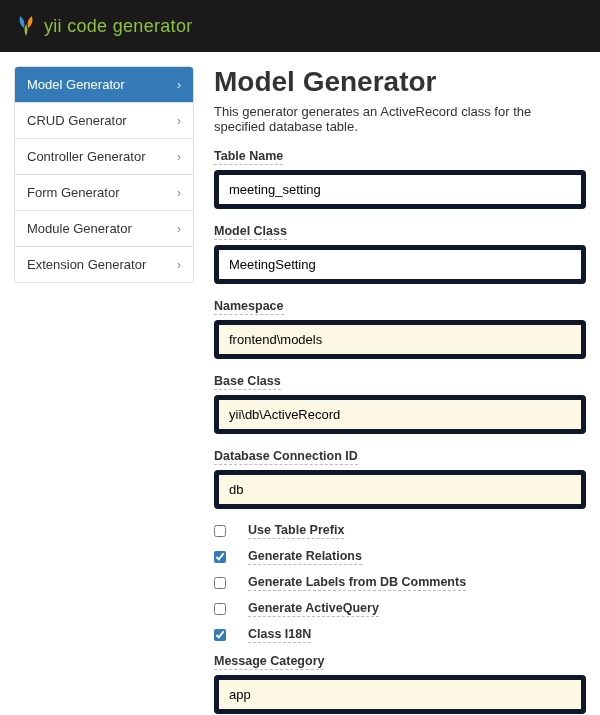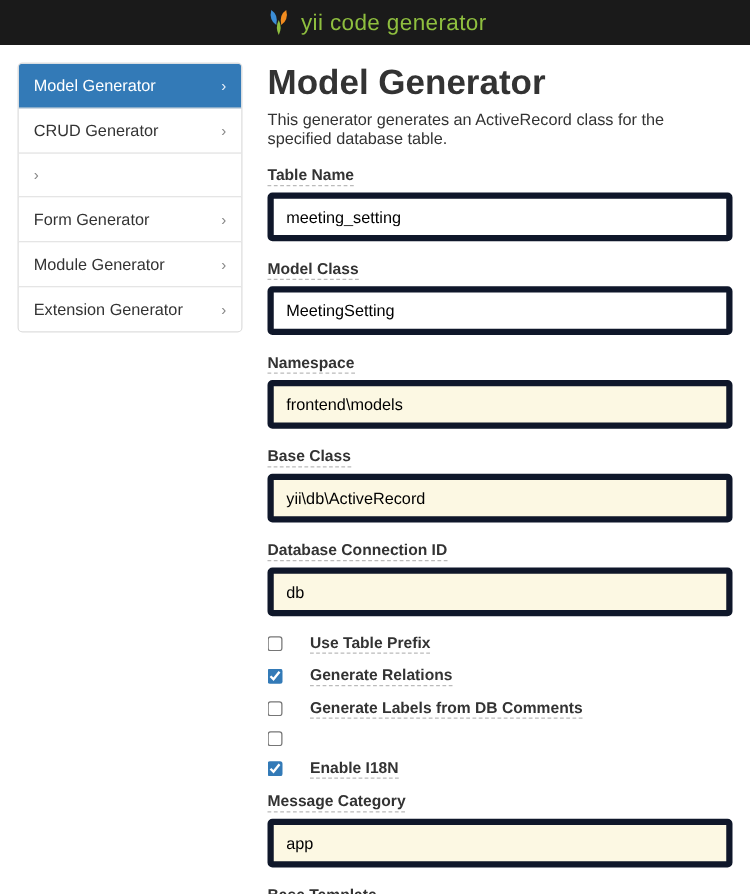--- a/index.html
+++ b/index.html
@@ -1,17 +1,17 @@
 <!DOCTYPE html>
 <html><head>
   <meta charset="utf-8">
   <style>
     * { box-sizing: border-box; margin: 0; padding: 0; }
     body { font-family: -apple-system, BlinkMacSystemFont, "Segoe UI", Helvetica, Arial, sans-serif; font-size: 13px; color: #333; background: #fff; }
-    .topbar { background: #1a1a1a; height: 36px; display: flex; align-items: center; padding: 0 14px; justify-content: center; }
+    .topbar { background: #1a1a1a; height: 52px; display: flex; align-items: center; padding: 0 14px; }
     .logo { display: flex; align-items: center; gap: 6px; }
     .logo-icon svg { width: 24px; height: 24px; display: block; }
     .logo-text { color: #8fbf3f; font-size: 18px; font-weight: 300; letter-spacing: 0.3px; }
     .container { display: flex; padding: 14px; gap: 20px; align-items: flex-start; }
     .sidebar { width: 180px; border: 1px solid #ddd; border-radius: 4px; overflow: hidden; }
     .side-item { display: flex; align-items: center; justify-content: space-between; padding: 10px 12px; font-size: 13px; border-bottom: 1px solid #ddd; cursor: pointer; background: #fff; }
     .side-item:last-child { border-bottom: none; }
     .side-item.active { background: #337ab7; color: #fff; }
     .chevron { font-size: 12px; color: #888; }
     .side-item.active .chevron { color: #e6f0fa; }
@@ -46,20 +46,21 @@
   <div class="sidebar">
     <div class="side-item active">
       <span>Model Generator</span>
       <span class="chevron">›</span>
     </div>
     <div class="side-item">
       <span>CRUD Generator</span>
       <span class="chevron">›</span>
     </div>
     <div class="side-item">
+      <span>Controller Generator</span>
       <span class="chevron">›</span>
     </div>
     <div class="side-item">
       <span>Form Generator</span>
       <span class="chevron">›</span>
     </div>
     <div class="side-item">
       <span>Module Generator</span>
       <span class="chevron">›</span>
     </div>
@@ -105,24 +106,25 @@
     <div class="check-row">
       <input type="checkbox" checked="" style="">
       <span class="check-label">Generate Relations</span>
     </div>
     <div class="check-row">
       <input type="checkbox" style="">
       <span class="check-label">Generate Labels from DB Comments</span>
     </div>
     <div class="check-row">
       <input type="checkbox" style="">
+      <span class="check-label">Generate ActiveQuery</span>
     </div>
     <div class="check-row">
       <input type="checkbox" checked="" style="">
-      <span class="check-label">Enable I18N</span>
+      <span class="check-label">Class I18N</span>
     </div>
 
     <div class="field">
       <span class="label">Message Category</span>
       <input class="textinput sticky" value="app" style="">
     </div>
 
     <div class="field">
       <span class="label">Base Template</span>
       <input class="textinput sticky" value="default (/Users/Jeff/Sites/mp/vendor/yiisoft/yii2-gii/generators/model/default)" style="">

